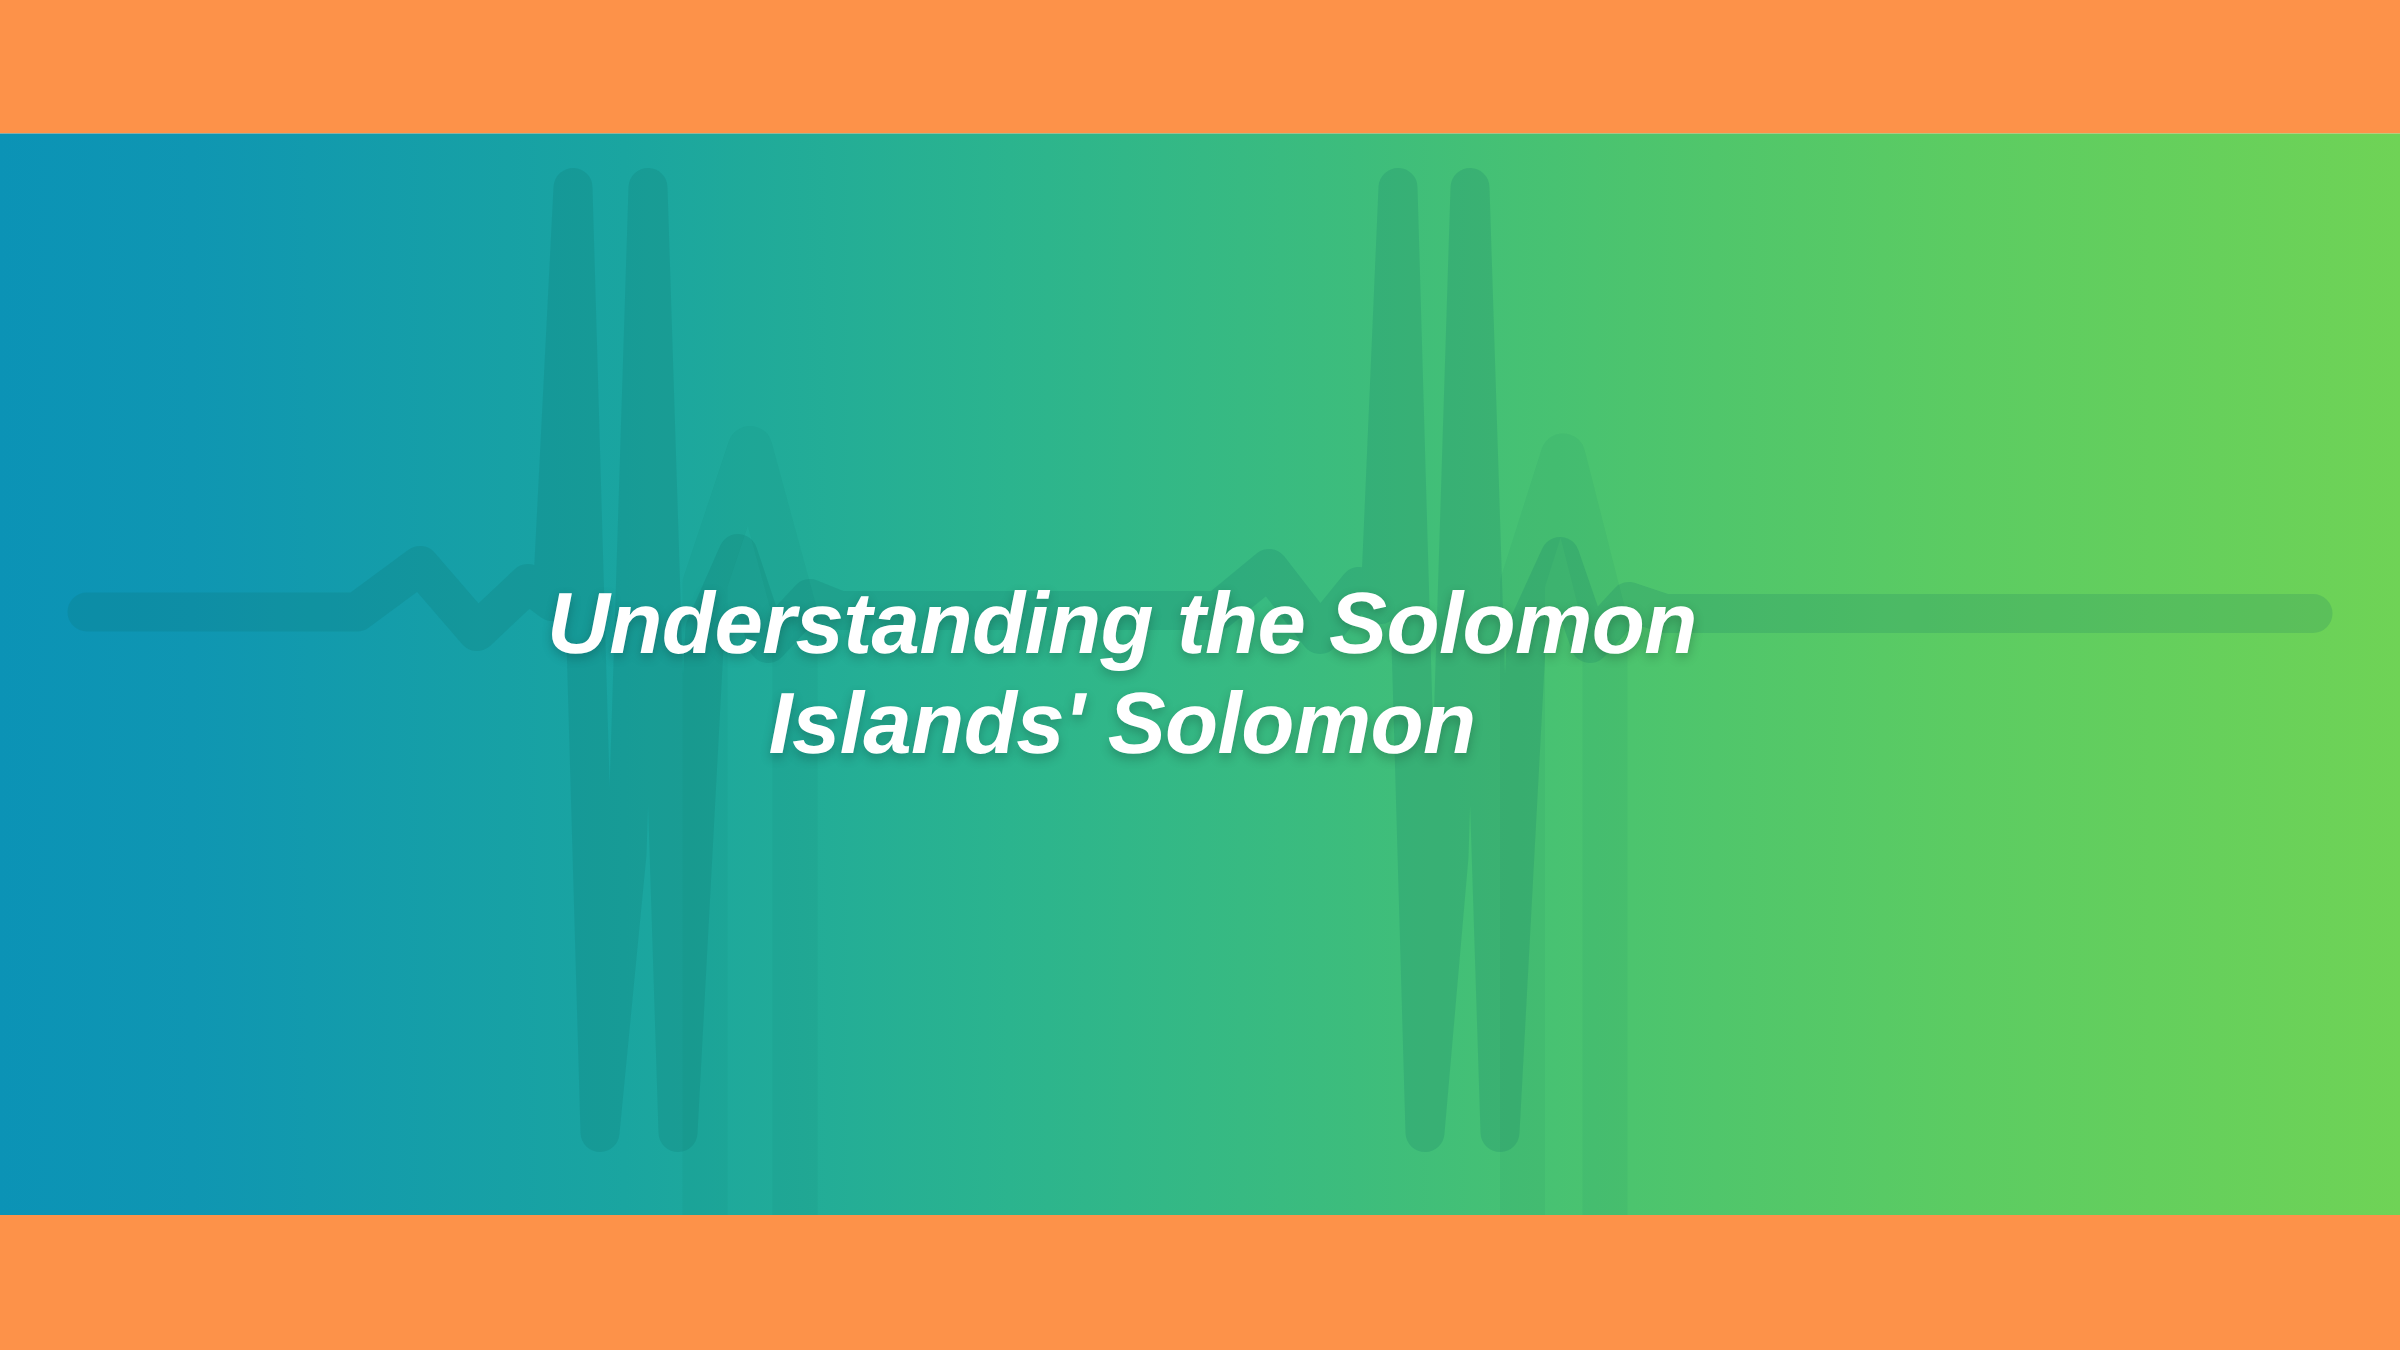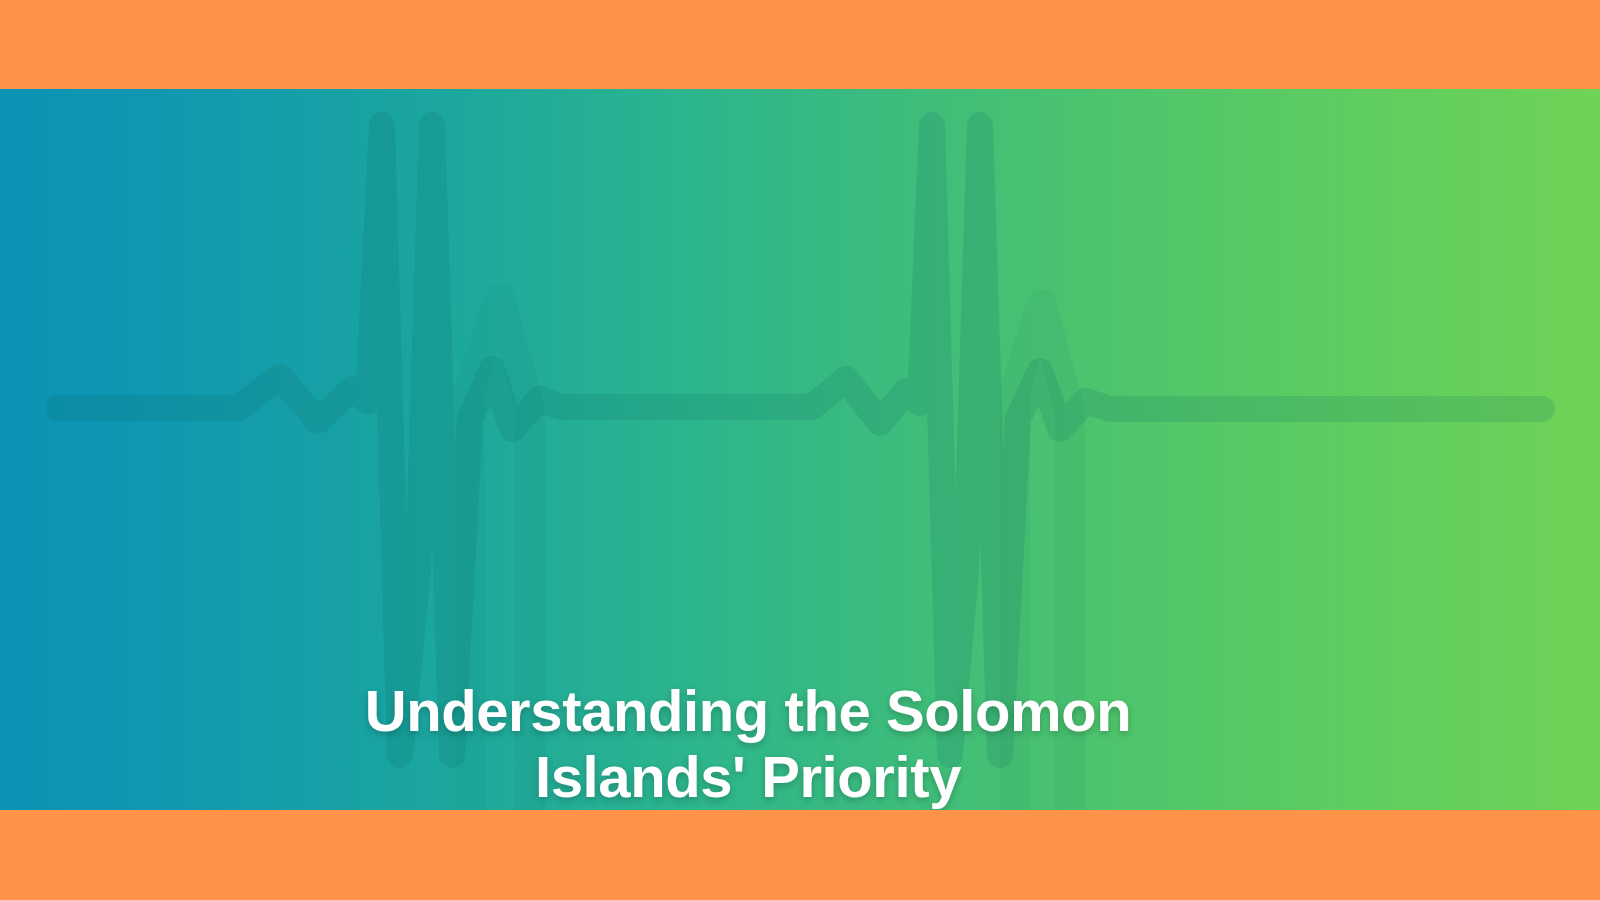--- a/index.html
+++ b/index.html
@@ -82,22 +82,23 @@
   }
 
   
   .headline-wrap {
     position: absolute;
     left: 0;
     top: 0;
     width: 1496px;
     height: 721px;
     display: flex;
-    align-items: flex-end;
+    align-items: center;
     justify-content: center;
+    font-style: italic;
   }
   .headline {
     margin: 0;
     width: 880px;
     text-align: center;
     color: #ffffff;
     font-family: "Liberation Sans", "DejaVu Sans", sans-serif;
     font-weight: 700;
     font-size: 58px;
     line-height: 1.14;
@@ -152,21 +153,21 @@
                  L 1060 340
                  L 1086 312
                  L 1110 320
                  L 1542 320"></path>
       </svg>
     </div>
 
     <div class="headline-wrap">
       <h1 class="headline">
         <span class="line">Understanding the Solomon</span>
-        <span class="line">Islands' Priority</span>
+        <span class="line">Islands' Solomon</span>
       </h1>
     </div>
 
   </div>
 
   <div class="band band-bottom"></div>
 
 </div>
 
 </body></html>

